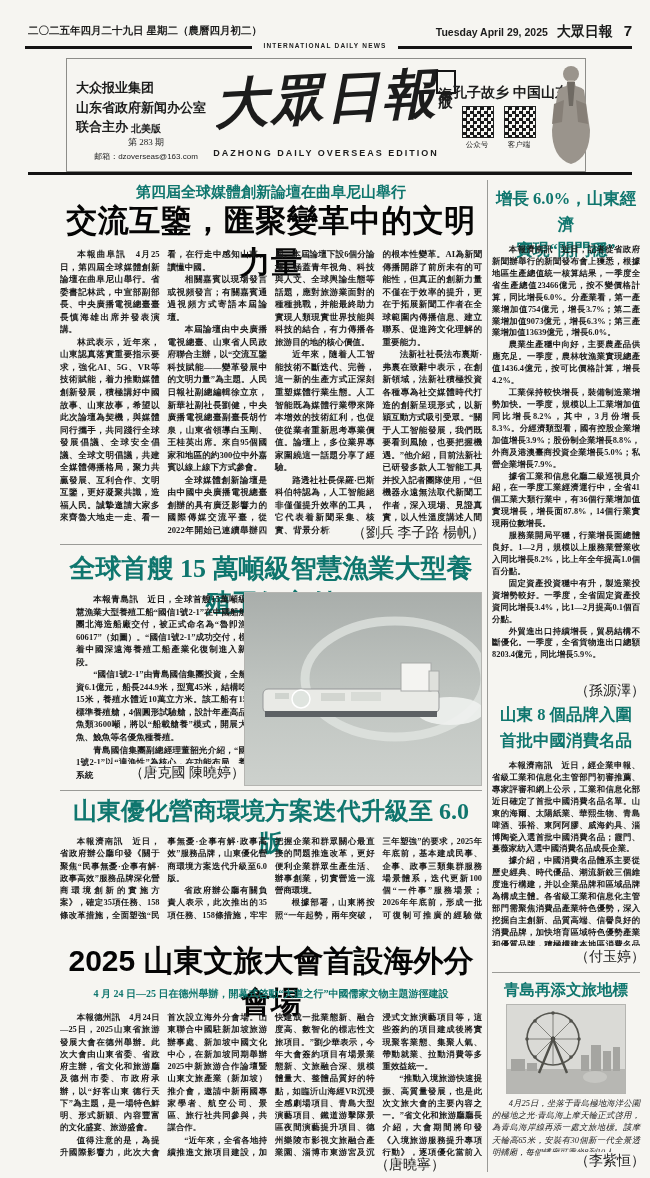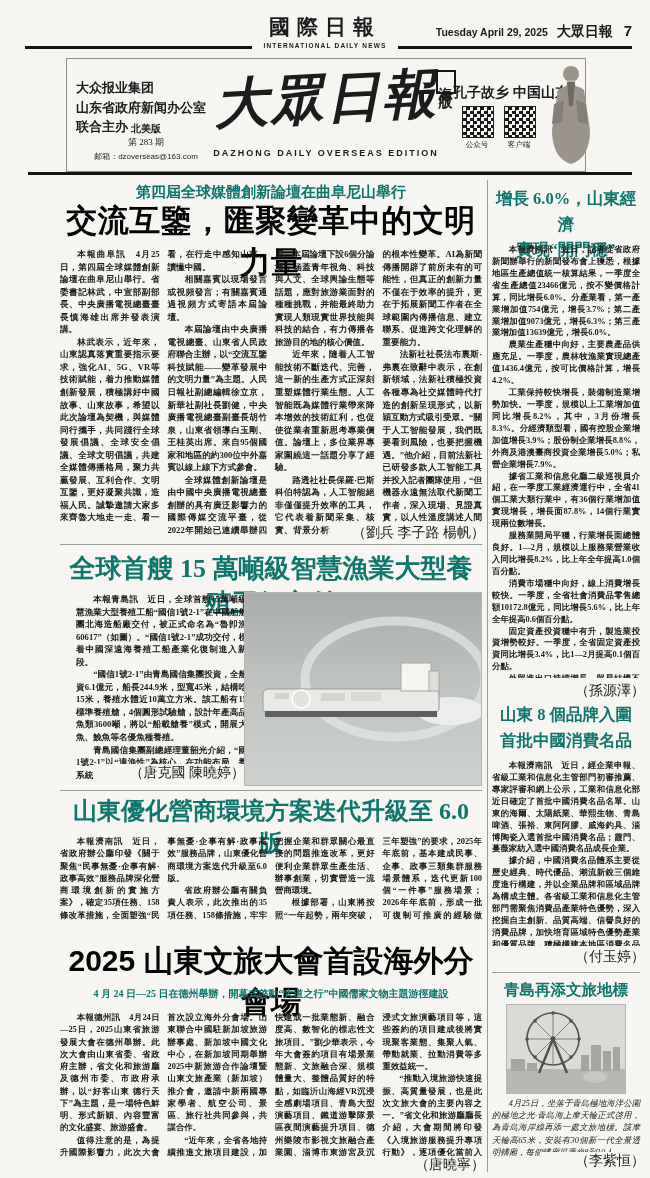--- a/index.html
+++ b/index.html
@@ -60,21 +60,21 @@
   
   .photo{border:1px solid #b5b5b1;overflow:hidden;background:#c4c7c4;}
   .qd-caption{left:492px;top:1098px;width:148px;font-size:8.4px;line-height:1.45;font-style:italic;text-align:justify;}
   .qd-caption p{margin:0;text-indent:2em;}
 </style>
 </head>
 <body>
 
 <div class="page">
 
-  <div class="abs tb-title">國際日報</div>
+  <div class="abs tb-date sans">二〇二五年四月二十九日 星期二（農曆四月初二）</div>
   <div class="abs tb-rule-l rule-thick"></div>
   <div class="abs tb-rule-r rule-thick"></div>
   <div class="abs tb-sub sans">INTERNATIONAL DAILY NEWS</div>
   <div class="abs tb-right sans">
     <span>Tuesday April 29, 2025</span>
     <span class="tb-paper">大眾日報</span>
     <span class="tb-page">7</span>
   </div>
 
   <div class="abs mh-box"></div>
@@ -172,33 +172,32 @@
     </div>
 
   <div class="abs tour-hl ctr h-heavy">2025 山東文旅大會首設海外分會場</div>
   <div class="abs tour-sub ctr h-ming">4 月 24 日—25 日在德州舉辦，開幕式啓動“大道之行”中國儒家文物主題游徑建設</div>
   <div class="abs tour-cols btxt cols4">
       <p>本報德州訊　4月24日—25日，2025山東省旅游發展大會在德州舉辦。此次大會由山東省委、省政府主辦，省文化和旅游廳及德州市委、市政府承辦，以“好客山東 德行天下”為主題，是一場特色鮮明、形式新穎、內容豐富的文化盛宴、旅游盛會。</p>
       <p>值得注意的是，為提升國際影響力，此次大會首次設立海外分會場。山東聯合中國駐新加坡旅游辦事處、新加坡中國文化中心，在新加坡同期舉辦2025中新旅游合作論壇暨山東文旅產業（新加坡）推介會，邀請中新兩國專家學者、航空公司、景區、旅行社共同參與，共謀合作。</p>
       <p>“近年來，全省各地持續推進文旅項目建設，加快建成一批業態新、融合度高、數智化的標志性文旅項目。”劉少華表示，今年大會簽約項目有場景業態新、文旅融合深、規模體量大、整體品質好的特點，如臨沂山海經VR沉浸全感劇場項目、青島大型演藝項目、鐵道游擊隊景區夜間演藝提升項目、德州樂陵市影視文旅融合產業園、淄博市東游宮及沉浸式文旅演藝項目等，這些簽約的項目建成後將實現聚客業態、集聚人氣、帶動就業、拉動消費等多重效益統一。</p>
       <p>“推動入境旅游快速提振、高質量發展，也是此次文旅大會的主要內容之一。”省文化和旅游廳廳長介紹，大會期間將印發《入境旅游服務提升專項行動》，逐項優化當前入境旅游服務存在的短板、痛點。比如，爭取每年開通8條國際航線，運營30艘次國際郵輪，保障入境游客1小時通關等量化指標，以及爭取24小時過境免辦邊檢手續、支持烟臺威海開展支付便利化試點等。</p>
     </div>
-  <div class="abs byline" style="left:330px;top:1156px;width:150px;">（唐曉寧）</div>
+  <div class="abs byline" style="left:330px;top:1156px;width:150px;text-align:center;">（唐曉寧）</div>
 
   <div class="abs side-hl ctr h-ming" style="top:186px;">
     <div>增長 6.0%，山東經濟</div>
     <div>實現“開門穩”</div>
   </div>
   <div class="abs econ-body btxt">
       <p>本報濟南訊　近日，記者從省政府新聞辦舉行的新聞發布會上獲悉，根據地區生產總值統一核算結果，一季度全省生產總值23466億元，按不變價格計算，同比增長6.0%。分產業看，第一產業增加值754億元，增長3.7%；第二產業增加值9073億元，增長6.3%；第三產業增加值13639億元，增長6.0%。</p>
       <p>農業生產穩中向好，主要農產品供應充足。一季度，農林牧漁業實現總產值1436.4億元，按可比價格計算，增長4.2%。</p>
       <p>工業保持較快增長，裝備制造業增勢加快。一季度，規模以上工業增加值同比增長8.2%，其中，3月份增長8.3%。分經濟類型看，國有控股企業增加值增長3.9%；股份制企業增長8.8%，外商及港澳臺商投資企業增長5.0%；私營企業增長7.9%。</p>
       <p>據省工業和信息化廳二級巡視員介紹，在一季度工業經濟運行中，全省41個工業大類行業中，有36個行業增加值實現增長，增長面87.8%，14個行業實現兩位數增長。</p>
       <p>服務業開局平穩，行業增長面總體良好。1—2月，規模以上服務業營業收入同比增長8.2%，比上年全年提高1.0個百分點。</p>
-      <p>消費市場穩中向好，線上消費增長較快。一季度，全省社會消費品零售總額10172.8億元，同比增長5.6%，比上年全年提高0.6個百分點。</p>
       <p>固定資產投資穩中有升，製造業投資增勢較好。一季度，全省固定資產投資同比增長3.4%，比1—2月提高0.1個百分點。</p>
       <p>外貿進出口持續增長，貿易結構不斷優化。一季度，全省貨物進出口總額8203.4億元，同比增長5.9%。</p>
     </div>
   <div class="abs byline" style="left:540px;top:682px;width:100px;">（孫源澤）</div>
 
   <div class="abs side-hl ctr h-ming" style="top:702px;">
     <div>山東 8 個品牌入圍</div>
     <div>首批中國消費名品</div>
   </div>
   <div class="abs brands-body btxt">

